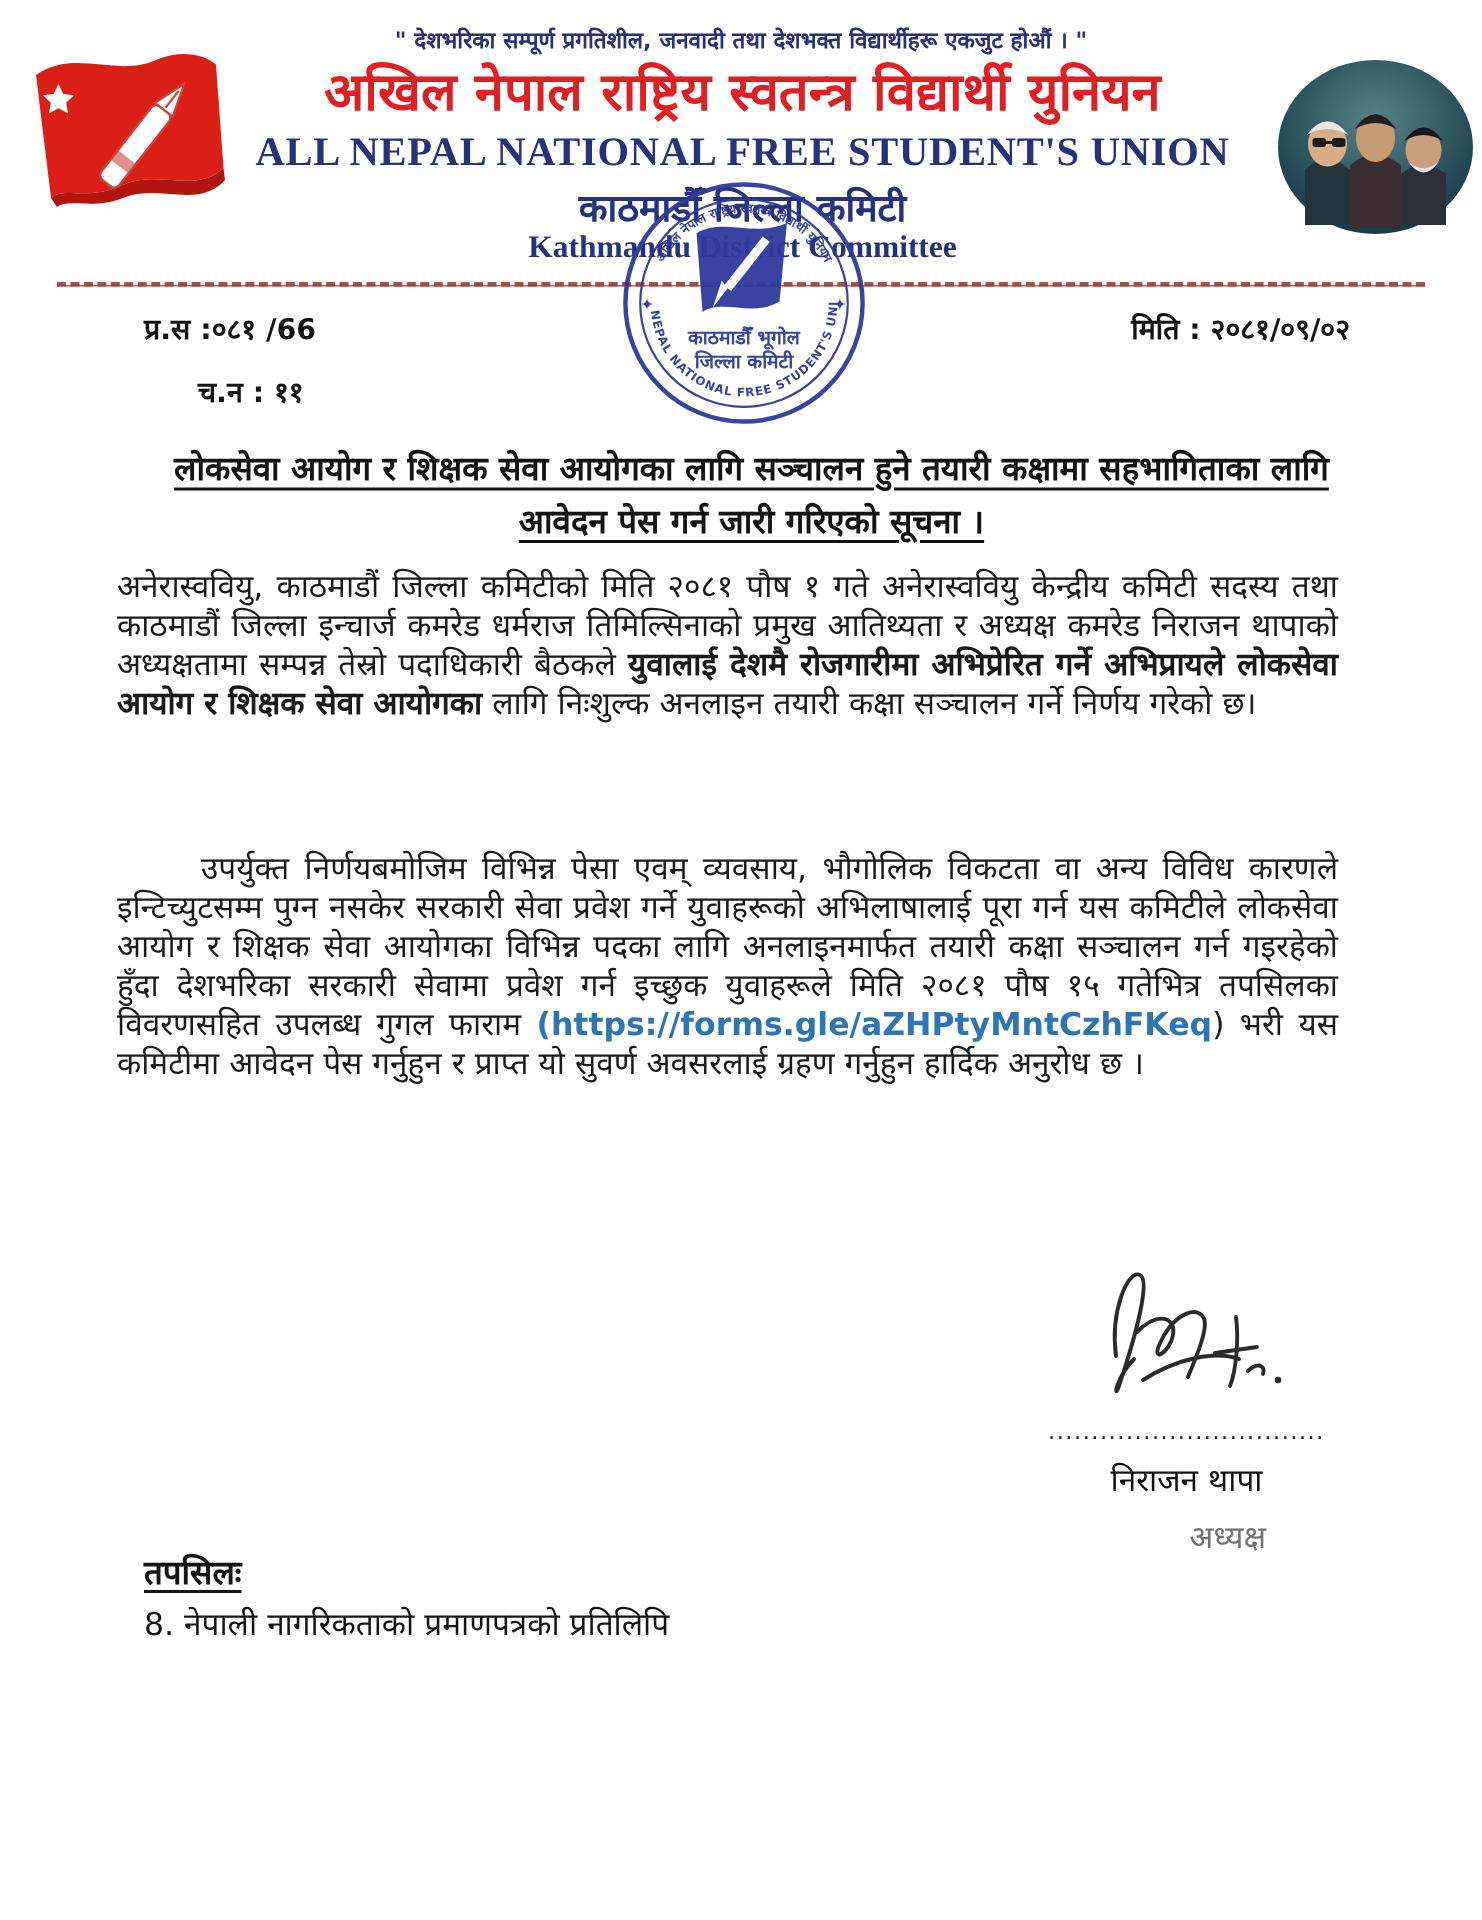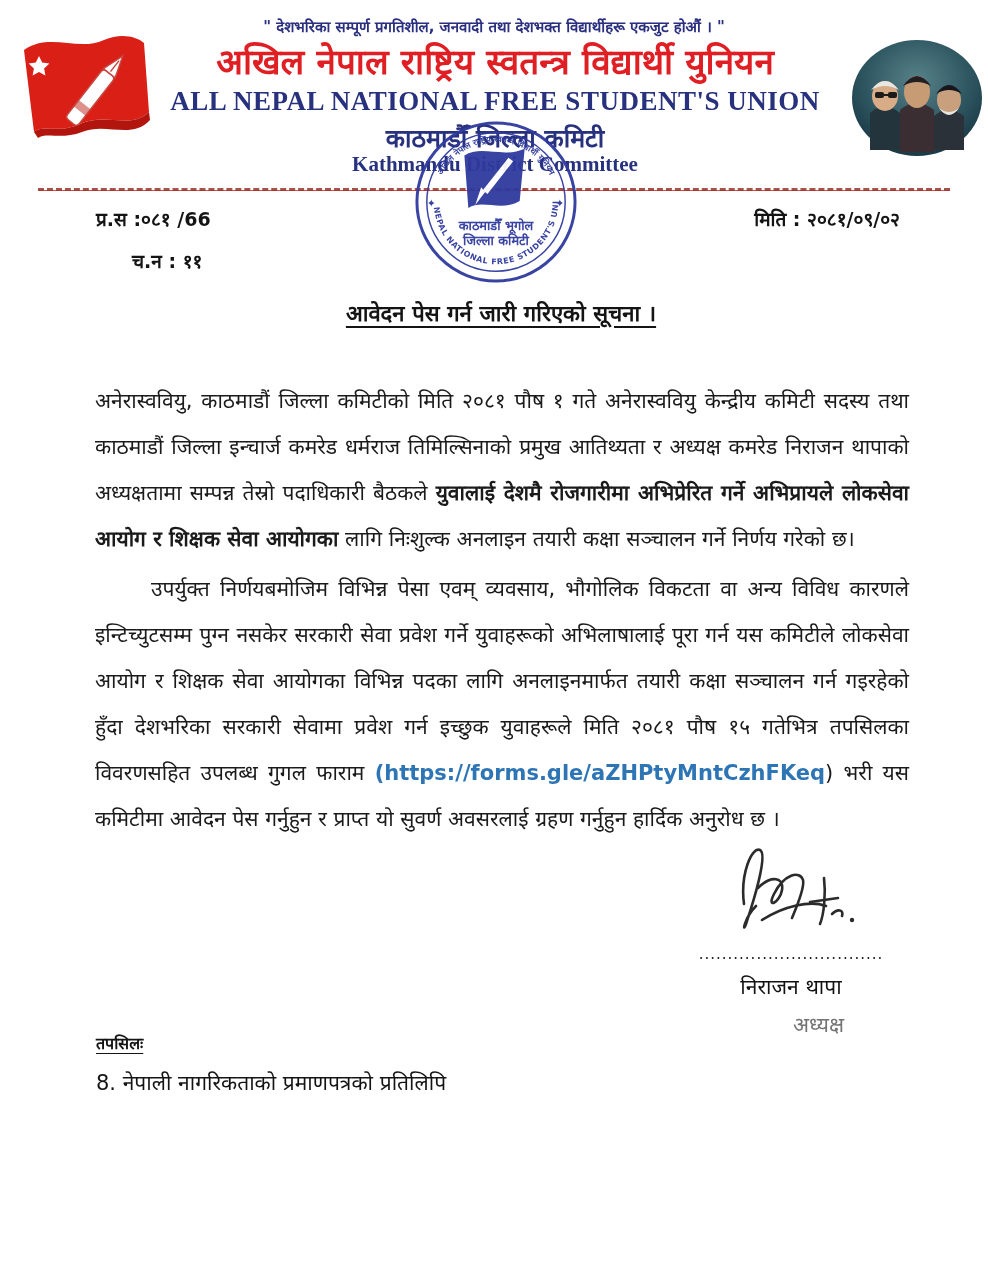--- a/index.html
+++ b/index.html
@@ -24,34 +24,34 @@
   .divider .dash{position:absolute;top:0;left:0;right:0;border-top:3px dashed #97342c;opacity:.85;}
   .stamp{top:118px;left:412px;width:168px;height:168px;z-index:5;opacity:.95;}
   
   .ref-no{top:206px;left:96px;font-size:19px;font-weight:bold;}
   .letter-date{top:206px;right:88px;font-size:19px;font-weight:bold;}
   .dispatch-no{top:248px;left:96px;font-size:19px;font-weight:bold;margin-left:36px;}
   
   .subject{top:296px;left:95px;width:812px;text-align:center;font-size:22px;font-weight:bold;line-height:35px;}
   .subject div{text-decoration:underline;text-underline-offset:5px;}
   
-  .para{left:95px;width:814px;font-size:21px;line-height:46px;text-align:justify;color:#1a1a1a;}
+  .para{left:78px;width:814px;font-size:21px;line-height:26px;text-align:justify;color:#1a1a1a;}
   .p1{top:378px;}
   .p2{top:566px;text-indent:56px;}
   .bold{font-weight:bold;}
   .link{color:#2e75b6;font-weight:bold;text-underline-offset:3px;cursor:pointer;}
   .paren-blue{color:#2e75b6;font-weight:bold;}
   
   .sig-block{top:836px;right:92px;width:210px;text-align:center;}
   .sig-img{width:170px;height:108px;display:block;margin:0 auto;}
   .sig-dots{font-size:15px;letter-spacing:1px;color:#222;line-height:16px;margin-top:2px;}
   .sig-name{font-size:21px;font-weight:500;margin-top:10px;color:#111;}
   .sig-role{font-size:21px;margin-top:10px;padding-left:55px;color:#737373;}
   
-  .annex-h{top:1032px;left:96px;font-size:16px;font-weight:bold;text-decoration:underline;text-underline-offset:4px;}
+  .annex-h{top:1032px;left:96px;font-size:22px;font-weight:bold;text-decoration:underline;text-underline-offset:4px;}
   .annex-i1{top:1068px;left:96px;font-size:21px;}
   .annex-i2{top:1103px;left:96px;font-size:21px;}
 </style>
 </head>
 <body>
 
 <div class="page">
 
   <div class="abs slogan">" देशभरिका सम्पूर्ण प्रगतिशील, जनवादी तथा देशभक्त विद्यार्थीहरू एकजुट होऔं । "</div>
 
@@ -124,20 +124,21 @@
     <path d="M74,75 L64,88 L70,70 Z" fill="#ffffff"></path>
     <text x="85" y="113" font-size="13" font-weight="bold" fill="#2f3a9e" text-anchor="middle">काठमाडौँ भूगोल</text>
     <text x="85" y="129" font-size="13" font-weight="bold" fill="#2f3a9e" text-anchor="middle">जिल्ला कमिटी</text>
   </svg>
 
   <div class="abs ref-no">प्र.स :०८१ /66</div>
   <div class="abs letter-date">मिति : २०८१/०९/०२</div>
   <div class="abs dispatch-no">च.न : ११</div>
 
   <div class="abs subject">
+    <div>लोकसेवा आयोग र शिक्षक सेवा आयोगका लागि सञ्चालन हुने तयारी कक्षामा सहभागिताका लागि</div>
     <div>आवेदन पेस गर्न जारी गरिएको सूचना ।</div>
   </div>
 
   <div class="abs para p1"><span>अनेरास्ववियु, काठमाडौं जिल्ला कमिटीको मिति २०८१ पौष १ गते अनेरास्ववियु केन्द्रीय कमिटी सदस्य तथा काठमाडौं जिल्ला इन्चार्ज कमरेड धर्मराज तिमिल्सिनाको प्रमुख आतिथ्यता र अध्यक्ष कमरेड निराजन थापाको अध्यक्षतामा सम्पन्न तेस्रो पदाधिकारी बैठकले </span><span class="bold">युवालाई देशमै रोजगारीमा अभिप्रेरित गर्ने अभिप्रायले लोकसेवा आयोग र शिक्षक सेवा आयोगका</span><span> लागि निःशुल्क अनलाइन तयारी कक्षा सञ्चालन गर्ने निर्णय गरेको छ।</span></div>
 
   <div class="abs para p2"><span>उपर्युक्त निर्णयबमोजिम विभिन्न पेसा एवम् व्यवसाय, भौगोलिक विकटता वा अन्य विविध कारणले इन्टिच्युटसम्म पुग्न नसकेर सरकारी सेवा प्रवेश गर्ने युवाहरूको अभिलाषालाई पूरा गर्न यस कमिटीले लोकसेवा आयोग र शिक्षक सेवा आयोगका विभिन्न पदका लागि अनलाइनमार्फत तयारी कक्षा सञ्चालन गर्न गइरहेको हुँदा देशभरिका सरकारी सेवामा प्रवेश गर्न इच्छुक युवाहरूले मिति २०८१ पौष १५ गतेभित्र तपसिलका विवरणसहित उपलब्ध गुगल फाराम </span><span class="paren-blue">(</span><a class="link">https://forms.gle/aZHPtyMntCzhFKeq</a><span>) </span><span>भरी यस कमिटीमा आवेदन पेस गर्नुहुन र प्राप्त यो सुवर्ण अवसरलाई ग्रहण गर्नुहुन हार्दिक अनुरोध छ ।</span></div>
 
   <div class="abs sig-block">
     <svg class="sig-img" viewBox="0 0 170 108">
       <g fill="none" stroke="#2b2b2b" stroke-width="2.6" stroke-linecap="round">

